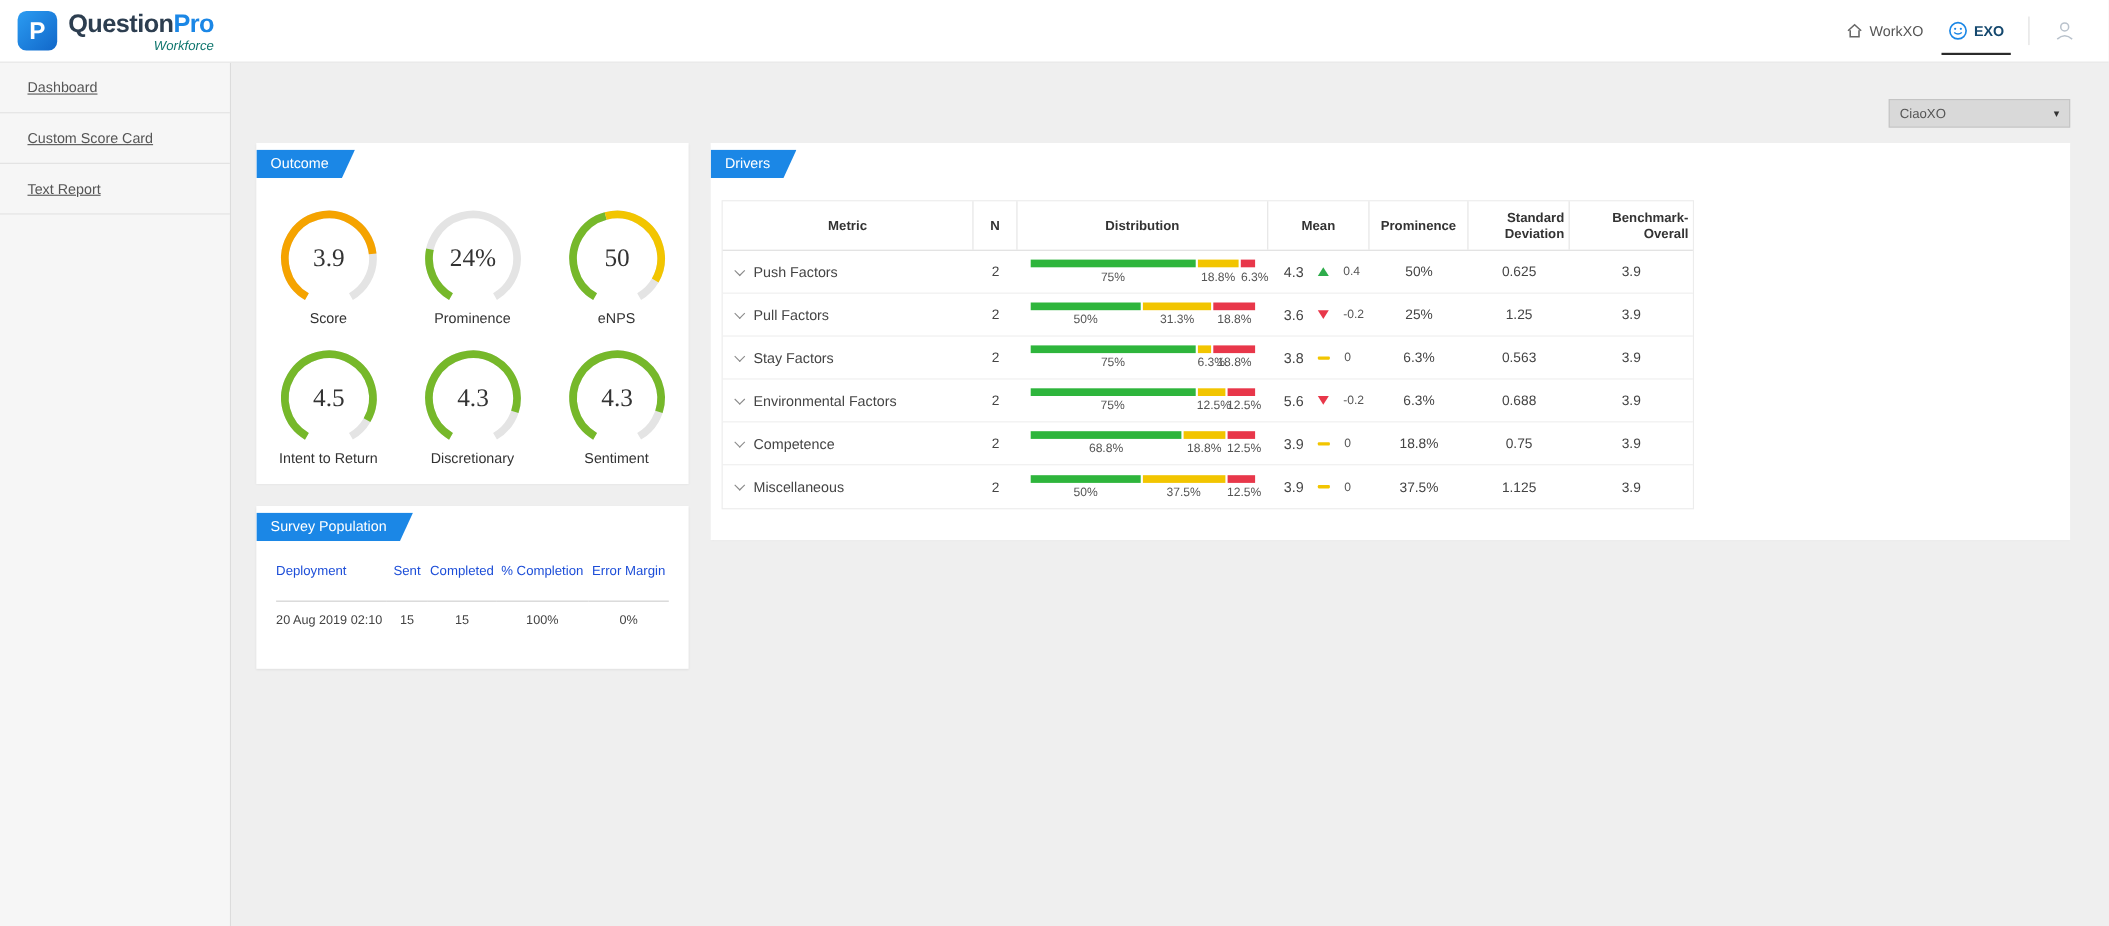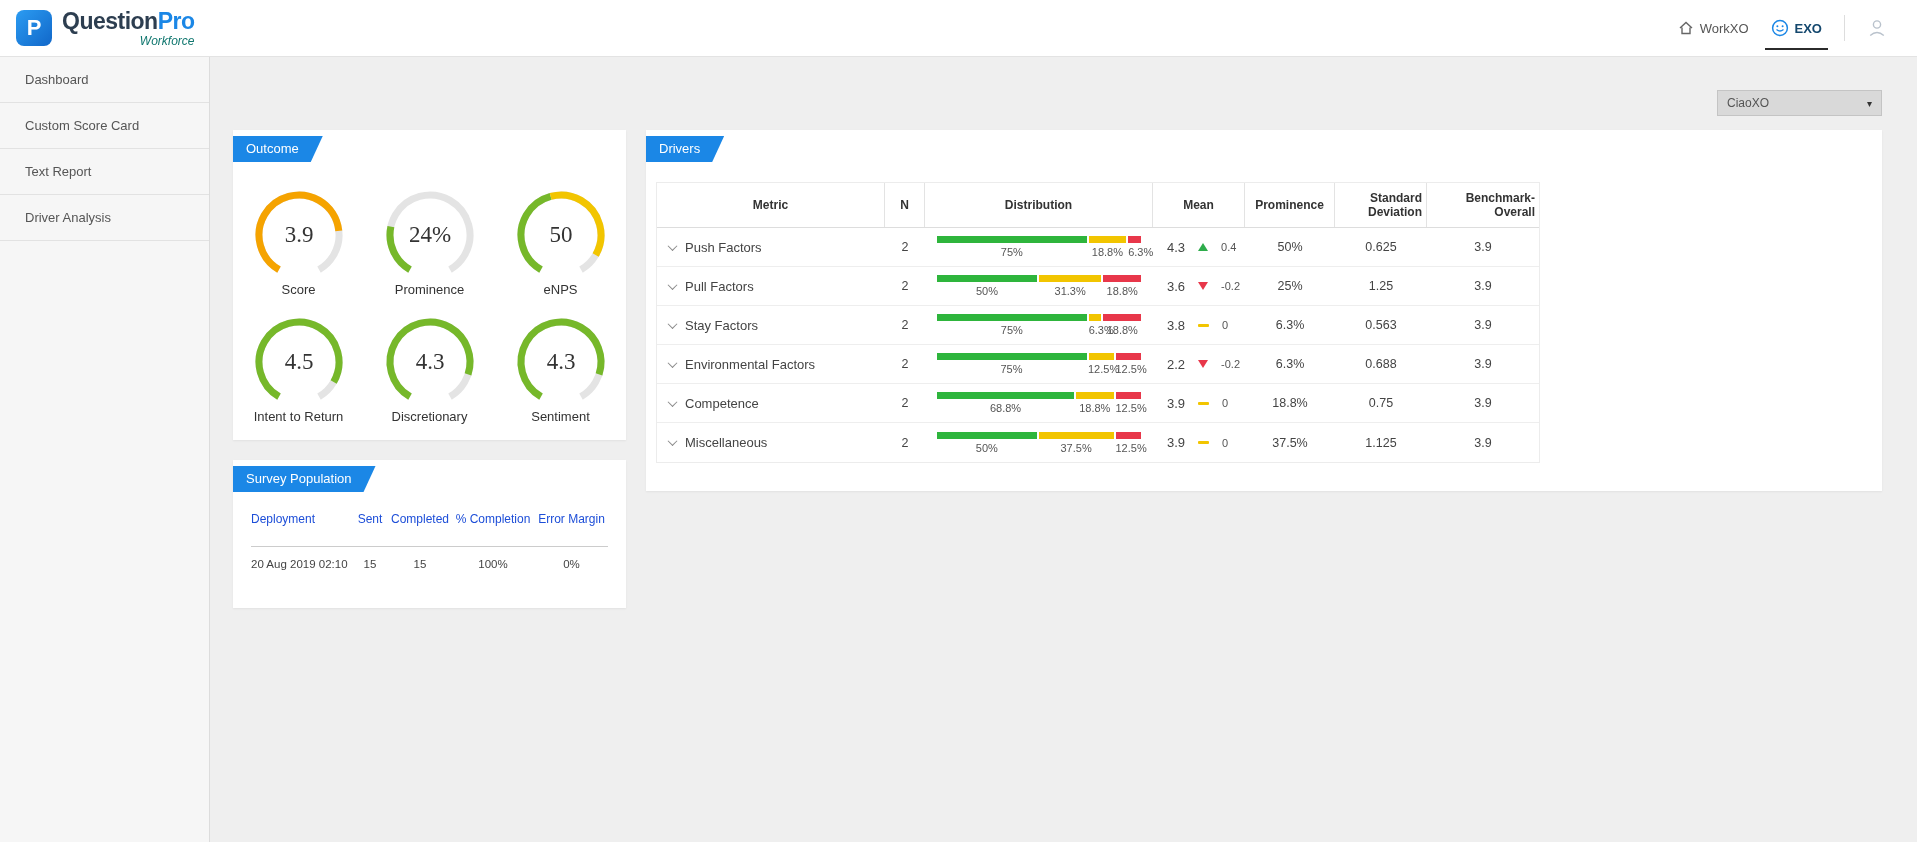--- a/index.html
+++ b/index.html
@@ -21,21 +21,21 @@
   .nav-right { display:flex; align-items:center; gap:22px; }
   .nav-item { display:flex; align-items:center; gap:6px; font-size:13px; color:#555; cursor:pointer; }
   .nav-exo { position:relative; color:#14486e; font-weight:bold; }
   .nav-exo::after { content:""; position:absolute; left:-6px; right:-6px; bottom:-13px; height:2px; background:#2b2b2b; }
   .nav-divider { width:1px; height:26px; background:#ddd; }
 
   
   .sidebar { position:absolute; top:57px; left:0; bottom:0; width:210px; background:#f6f6f6;
              border-right:1px solid #dcdcdc; }
   .side-item { height:46px; line-height:46px; padding-left:25px; font-size:13px; color:#555;
-               border-bottom:1px solid #e2e2e2; cursor:pointer; }
+               border-bottom:1px solid #e2e2e2; cursor:pointer;text-decoration:underline; }
 
   
   .main { position:absolute; top:57px; left:211px; right:0; bottom:0; background:#efefef;
           padding:0 35px 0 22px; overflow:hidden; }
   .select-row { display:flex; justify-content:flex-end; padding-top:33px; }
   .project-select { width:165px; height:26px; background:#d9d9d9; border:1px solid #c4c4c4;
                     display:flex; align-items:center; justify-content:space-between;
                     padding:0 9px; font-size:12px; color:#555; cursor:pointer; }
   .select-caret { font-size:10px; color:#333; }
 
@@ -141,21 +141,20 @@
       <path d="M3.2 17.5 Q10 11.5 16.8 17.5" fill="none" stroke="#b9c2cc" stroke-width="1.4"></path>
     </svg>
   </div>
 </div>
 
 <div class="sidebar">
   <div>
       <div class="side-item">Dashboard</div>
       <div class="side-item">Custom Score Card</div>
       <div class="side-item">Text Report</div>
-      <div class="side-item">Driver Analysis</div>
     </div>
 </div>
 
 <div class="main">
 
   <div class="select-row">
     <div class="project-select">
       <span>CiaoXO</span>
       <span class="select-caret">▾</span>
     </div>
@@ -347,21 +346,21 @@
                   <div style="width: 12.5%; background: rgb(242, 197, 0);"></div>
                   <div style="width: 12.5%; background: rgb(232, 55, 74);"></div>
                 </div>
                 <div class="dist-labels">
                   <div style="width: 75%;">75%</div>
                   <div style="width: 12.5%;">12.5%</div>
                   <div style="width: 12.5%;">12.5%</div>
                 </div>
               </div>
               <div class="c3 cell-mean">
-                <span class="mean-val">2.2</span>
+                <span class="mean-val">5.6</span>
                 <span class="tri-down"></span>
                 <span class="mean-delta">-0.2</span>
               </div>
               <div class="c4 cell-center">6.3%</div>
               <div class="c5 cell-center">0.688</div>
               <div class="c6 cell-center">3.9</div>
             </div>
             <div class="drow">
               <div class="c0 cell-metric">
                 <span class="row-chev"></span>

